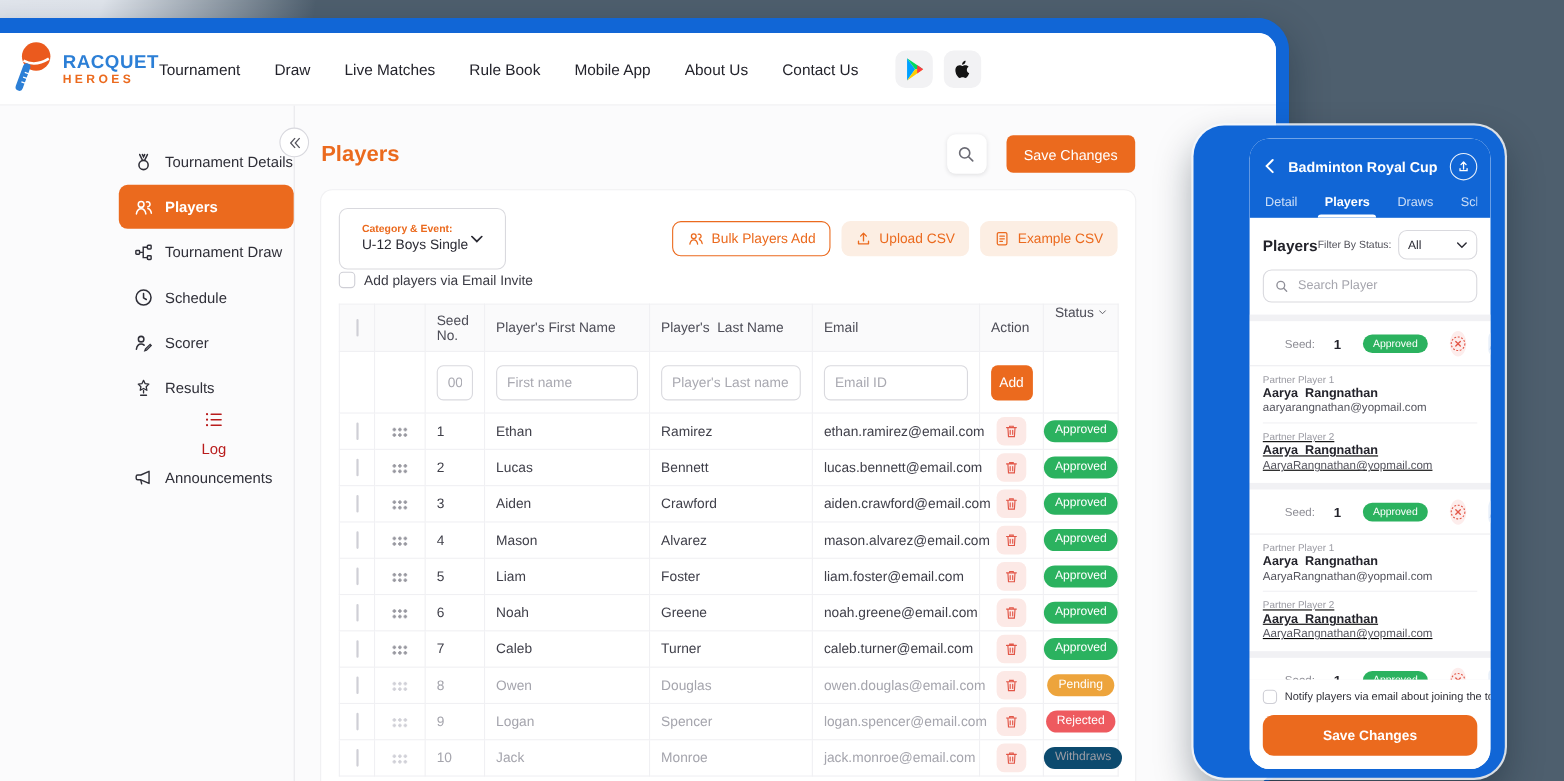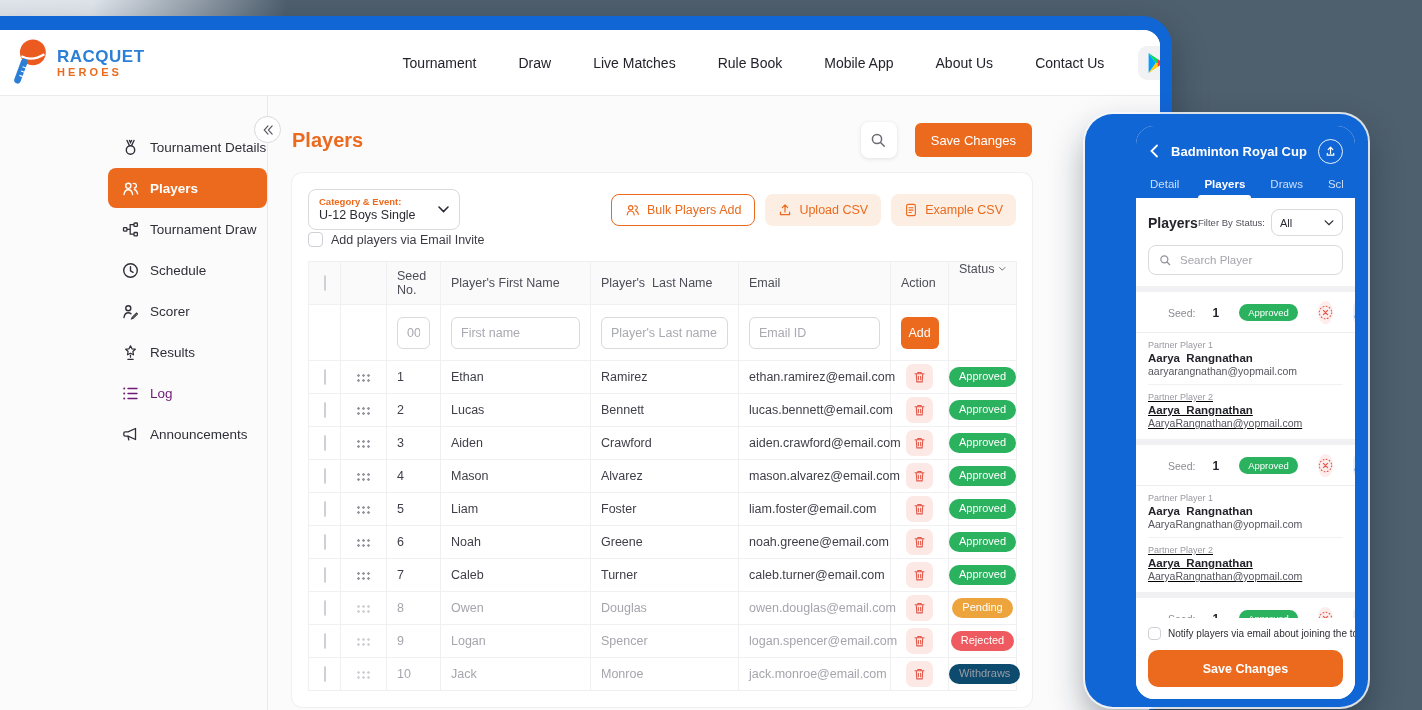--- a/index.html
+++ b/index.html
@@ -15,52 +15,52 @@
     border-radius:30px; box-shadow:0 14px 34px rgba(10,25,40,.35); }
   .app { position:absolute; inset:0; overflow:hidden; border-radius:16px 16px 24px 24px; display:flex; flex-direction:column; }
 
   
   .app-header { height:66px; background:#fff; border-bottom:1px solid #ebebee;
     display:flex; align-items:center; padding:0 16px 0 44px; flex:0 0 auto; }
   .logo { display:flex; align-items:center; gap:7px; }
   .logo-text { line-height:1; }
   .logo-text .l1 { color:#2C7FD6; font-size:17px; font-weight:800; letter-spacing:.5px; }
   .logo-text .l2 { color:#EB6A1E; font-size:11px; font-weight:800; letter-spacing:3.1px; margin-top:2px; }
-  .nav { display:flex; gap:42px; margin-left:258px; }
+  .nav { display:flex; gap:31px; }
   .nav a { color:#23232B; font-size:14px; text-decoration:none; white-space:nowrap; }
   .store-group { display:flex; gap:10px; margin-left:34px; align-items:center; }
   .store-btn { width:34px; height:34px; border-radius:9px; background:#f2f2f4; display:flex; align-items:center; justify-content:center; }
 
   .app-body { flex:1; display:flex; background:#fbfbfc; min-height:0; }
 
   
   .sidebar { width:302px; flex:0 0 auto; border-right:1px solid #e8e8eb; position:relative; padding-top:30px; }
   .collapse-btn { position:absolute; right:-14px; top:20px; width:27px; height:27px; border-radius:50%;
     background:#fff; border:1px solid #d8d8de; color:#55555E; display:flex; align-items:center; justify-content:center; z-index:3; }
   .side-menu { margin-left:142px; list-style:none; }
   .side-item { height:40px; margin:1px 0; display:flex; align-items:center; gap:11px; padding-left:14px;
     color:#2F2F38; font-size:13.5px; border-radius:8px; cursor:default; }
   .side-item svg { flex:0 0 auto; }
   .side-item.active { background:#EB6A1E; color:#fff; font-weight:bold; }
-  .side-item.muted { color:#701a75; }
+  .side-item.muted { color:#b91c1c;flex-direction:column; }
 
   
   .main { flex:1; padding:26px 0 0 24px; min-width:0; }
   .main-inner { width:740px; }
   .title-row { display:flex; align-items:center; }
   .page-title { color:#EB6A1E; font-size:20px; font-weight:bold; }
   .search-card { margin-left:auto; width:36px; height:36px; background:#fff; border-radius:8px;
     box-shadow:0 1px 4px rgba(30,30,40,.12); display:flex; align-items:center; justify-content:center; }
   .save-btn { margin-left:18px; background:#EB6A1E; color:#fff; border:none; border-radius:6px;
     height:34px; padding:0 16px; font-size:13px; font-family:inherit; }
 
   .card { margin-top:15px; background:#fff; border-radius:10px; box-shadow:0 0 0 1px #f0f0f2; padding:16px; }
 
   .toolbar { display:flex; align-items:center; }
-  .cat-select { width:152px; height:41px; border:1px solid #d9d9de; border-radius:8px; padding:5px 10px;
+  .cat-select { width:152px; height:56px; border:1px solid #d9d9de; border-radius:8px; padding:5px 20px;
     display:flex; align-items:center; }
   .cat-texts { flex:1; line-height:1.25; }
   .cat-label { color:#EB6A1E; font-size:9.5px; font-weight:bold; }
   .cat-value { color:#2A2A33; font-size:12.5px; }
   .tool-btns { margin-left:auto; display:flex; gap:10px; }
   .tbtn { height:32px; border-radius:8px; display:flex; align-items:center; gap:7px; padding:0 13px;
     font-size:12.5px; color:#EB6A1E; border:none; font-family:inherit; }
   .tbtn.outline { background:#fff; border:1px solid #EB6A1E; }
   .tbtn.soft { background:#FCEEE3; }
 

